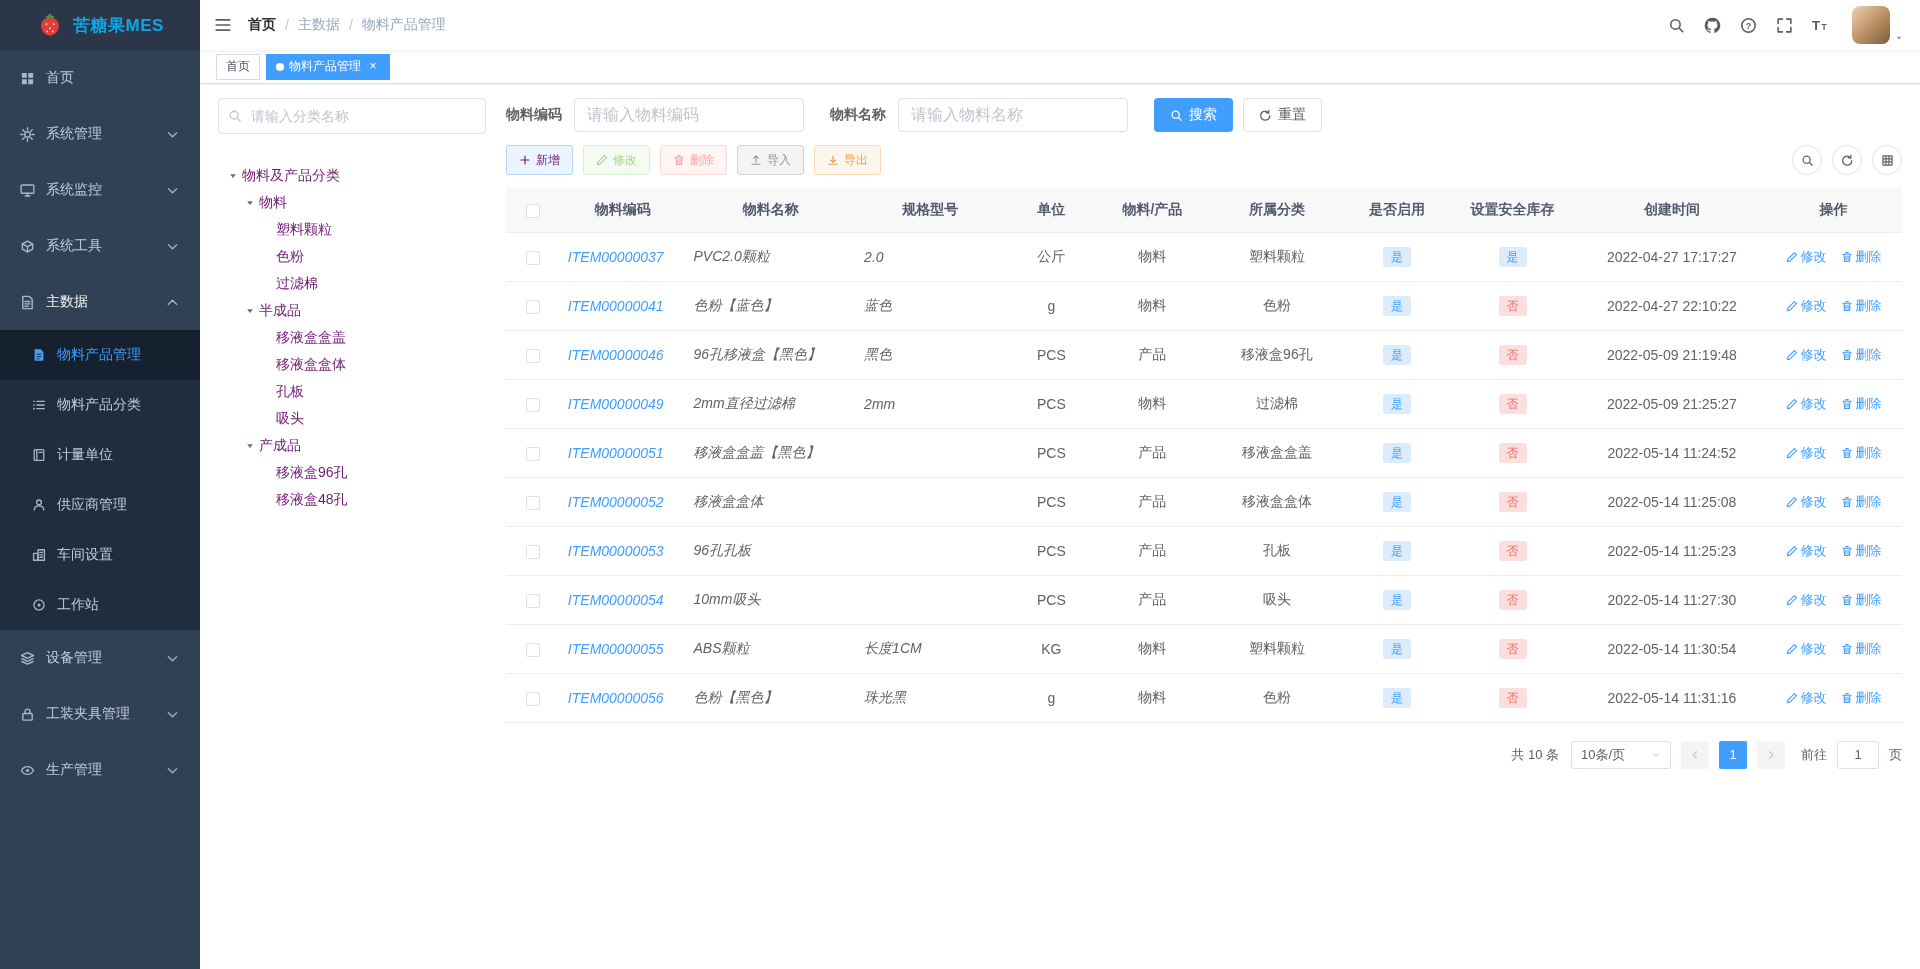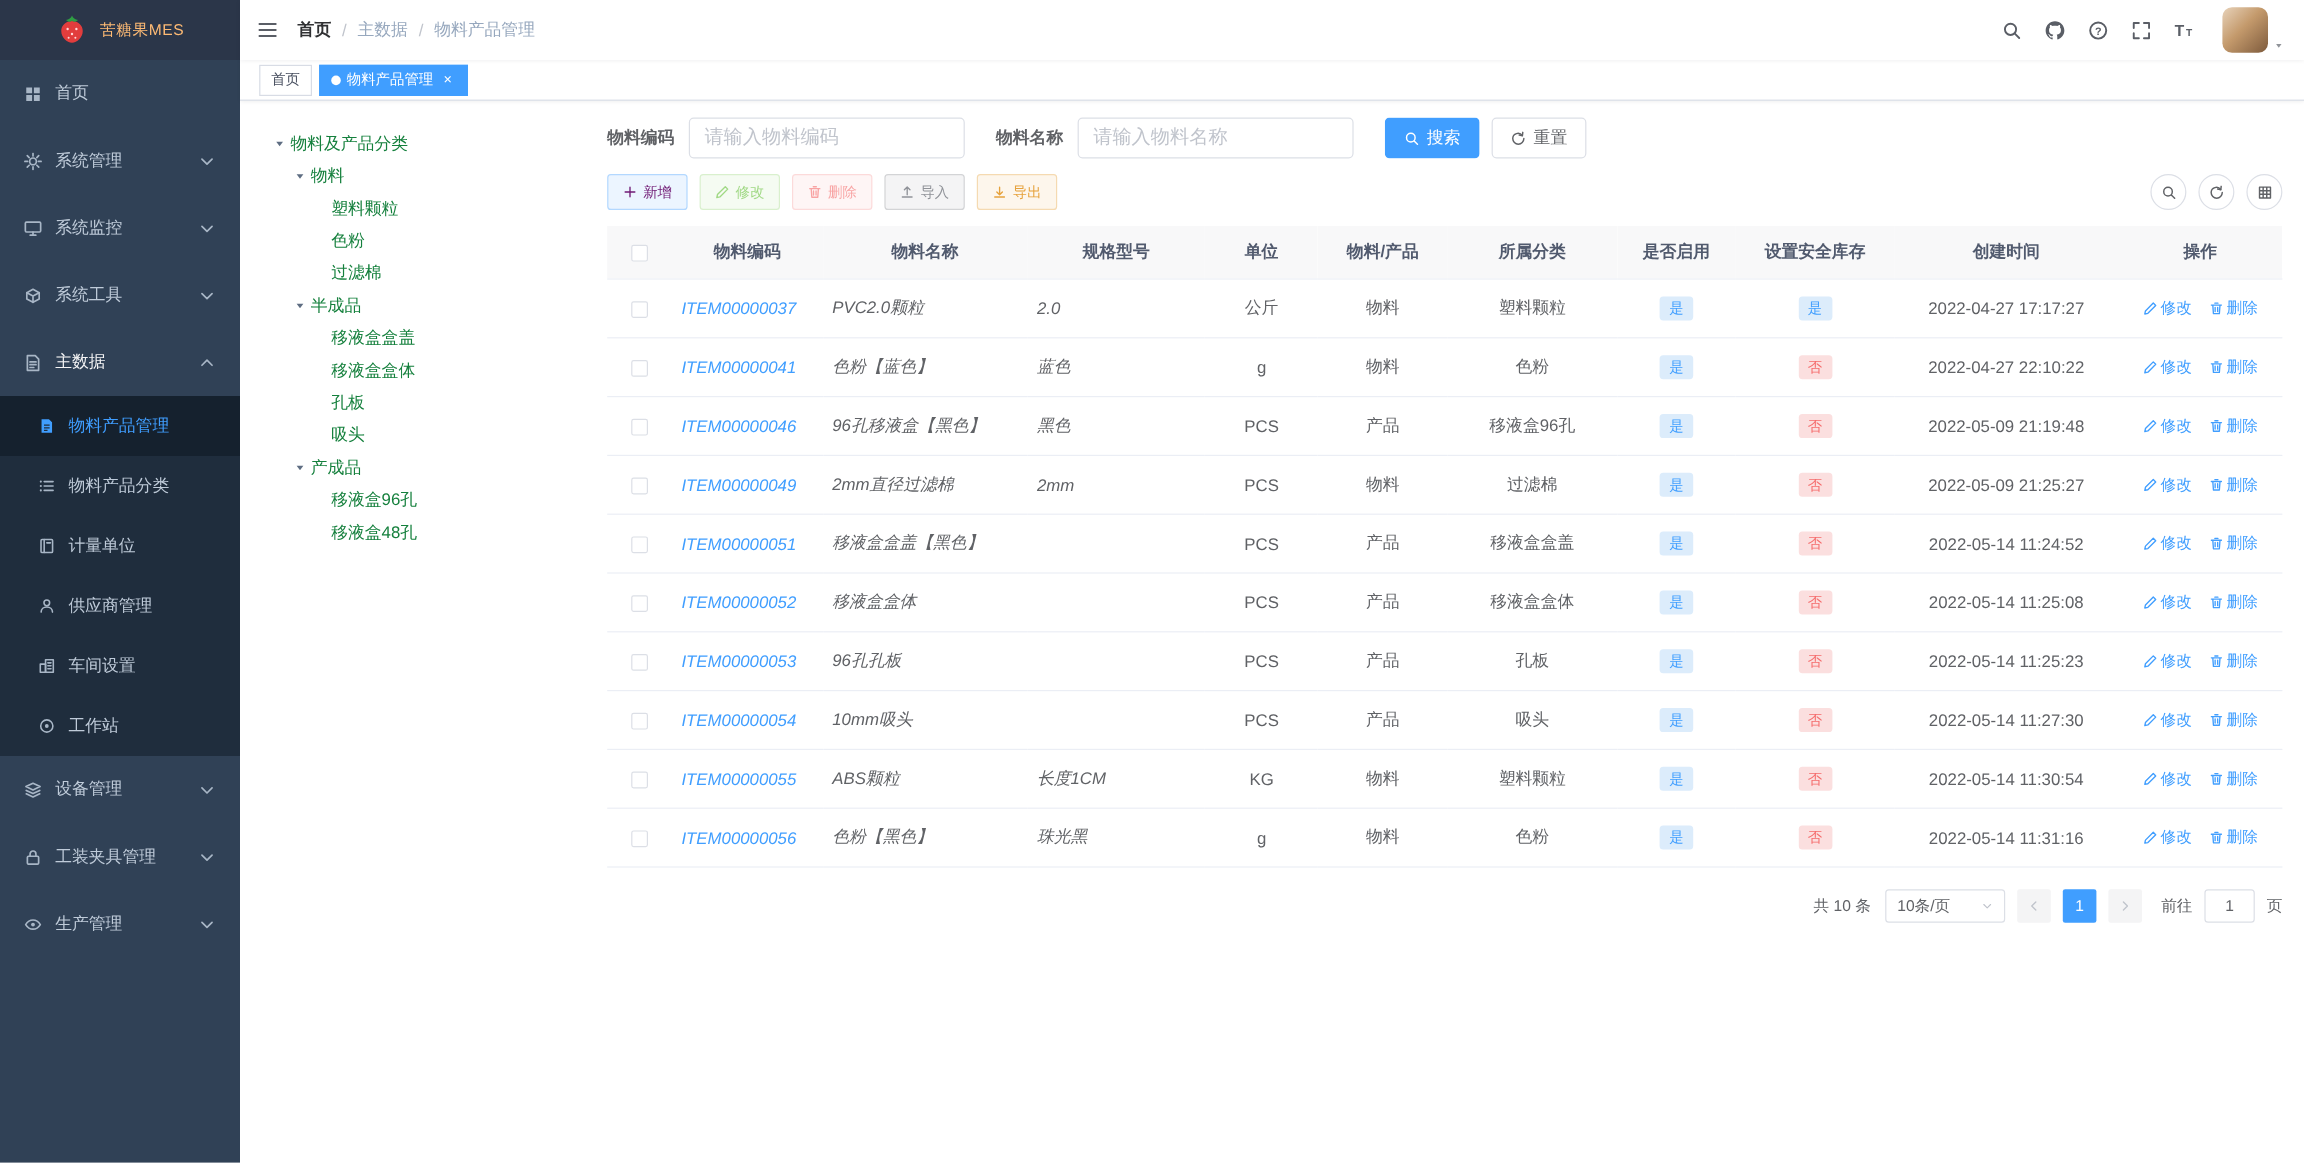--- a/index.html
+++ b/index.html
@@ -10,21 +10,21 @@
   }
   .icon { display:inline-flex; width:1em; height:1em; flex:none; }
   .icon svg { width:100%; height:100%; display:block; }
 
   .app { display:flex; width:1920px; height:969px; }
 
   
   .sidebar { width:200px; flex:none; background:#304156; color:#bfcbd9; display:flex; flex-direction:column; overflow:hidden; }
   .logo { height:50px; display:flex; align-items:center; justify-content:center; gap:9px; background:#2b3649; cursor:pointer; }
   .logo-icon { font-size:28px; }
-  .logo-title { color:#fdba74; font-size:13px; font-weight:400; letter-spacing:.5px; }
+  .logo-title { color:#0ea5e9; font-size:17px; font-weight:700; letter-spacing:.5px; }
   .menu { flex:1; overflow:hidden; }
   .menu-item { height:56px; display:flex; align-items:center; gap:11px; padding:0 20px; font-size:14px; cursor:pointer; }
   .menu-item .icon { font-size:15px; color:#a8b6c6; }
   .menu-item.active-parent .menu-label { color:#f4f4f5; }
   .menu-arrow { margin-left:auto; font-size:11px; color:#9aa8b8; transition:transform .2s; }
   .menu-arrow.up { transform:rotate(180deg); }
   .submenu { background:#1f2d3d; }
   .submenu-item { height:50px; display:flex; align-items:center; gap:11px; padding:0 20px 0 32px; font-size:14px; color:#bfcbd9; cursor:pointer; }
   .submenu-item .icon { font-size:14px; color:#a8b6c6; }
   .submenu-item.active { background:#15212e; color:#409eff; }
@@ -52,21 +52,21 @@
   .tag-close { width:14px; height:14px; line-height:13px; text-align:center; border-radius:50%; font-size:12px; }
 
   .content { flex:1; display:flex; align-items:flex-start; gap:20px; padding:14px 18px 0 18px; background:#fff; overflow:hidden; }
 
   
   .left-panel { width:268px; flex:none; }
   .tree-search { position:relative; }
   .tree-search .input-icon { position:absolute; left:10px; top:50%; transform:translateY(-50%); font-size:14px; color:#c0c4cc; }
   .tree-search input { width:100%; height:36px; border:1px solid #dcdfe6; border-radius:4px; padding:0 10px 0 32px; font-size:14px; color:#606266; outline:none; font-family:inherit; }
   .tree-search input::placeholder { color:#c0c4cc; }
-  .tree { margin-top:8px; font-size:14px; color:#15803d; }
+  .tree { margin-top:28px; font-size:14px; color:#701a75; }
   .tree-node { display:flex; align-items:center; height:27px; cursor:pointer; white-space:nowrap; }
   .tree-caret { width:18px; font-size:10px; color:#5e6d82; display:inline-flex; justify-content:center; }
   .tree-caret-spacer { width:18px; display:inline-block; flex:none; }
   .tree-label { padding-right:6px; }
 
   
   .right-panel { flex:1; min-width:0; display:flex; flex-direction:column; }
 
   .filter-bar { display:flex; align-items:center; }
   .filter-label { font-weight:700; color:#606266; font-size:14px; margin-right:12px; }
@@ -364,20 +364,29 @@
         <div class="tag active">
           <span class="tag-dot"></span>
           <span>物料产品管理</span>
           <span class="tag-close">×</span>
         </div>
       </div>
 
     <div class="content">
 
       <div class="left-panel">
+        <div class="tree-search">
+          <span class="icon input-icon" id="treeSearchIcon">
+              <svg viewBox="0 0 16 16">
+                <circle cx="7" cy="7" r="4.4" fill="none" stroke="currentColor" stroke-width="1.5" stroke-linecap="round" stroke-linejoin="round"></circle>
+                <path d="M10.4 10.4l3.4 3.4" fill="none" stroke="currentColor" stroke-width="1.5" stroke-linecap="round" stroke-linejoin="round"></path>
+              </svg>
+            </span>
+          <input type="text" placeholder="请输入分类名称" style="">
+        </div>
         <div class="tree" id="tree">
             <div class="tree-node" style="padding-left: 6px;">
               <span class="icon tree-caret">
                 <svg viewBox="0 0 16 16">
                   <path d="M3.5 5h9L8 11z" fill="currentColor"></path>
                 </svg>
               </span>
               <span class="tree-label">物料及产品分类</span>
             </div>
             <div class="tree-node" style="padding-left: 23px;">

